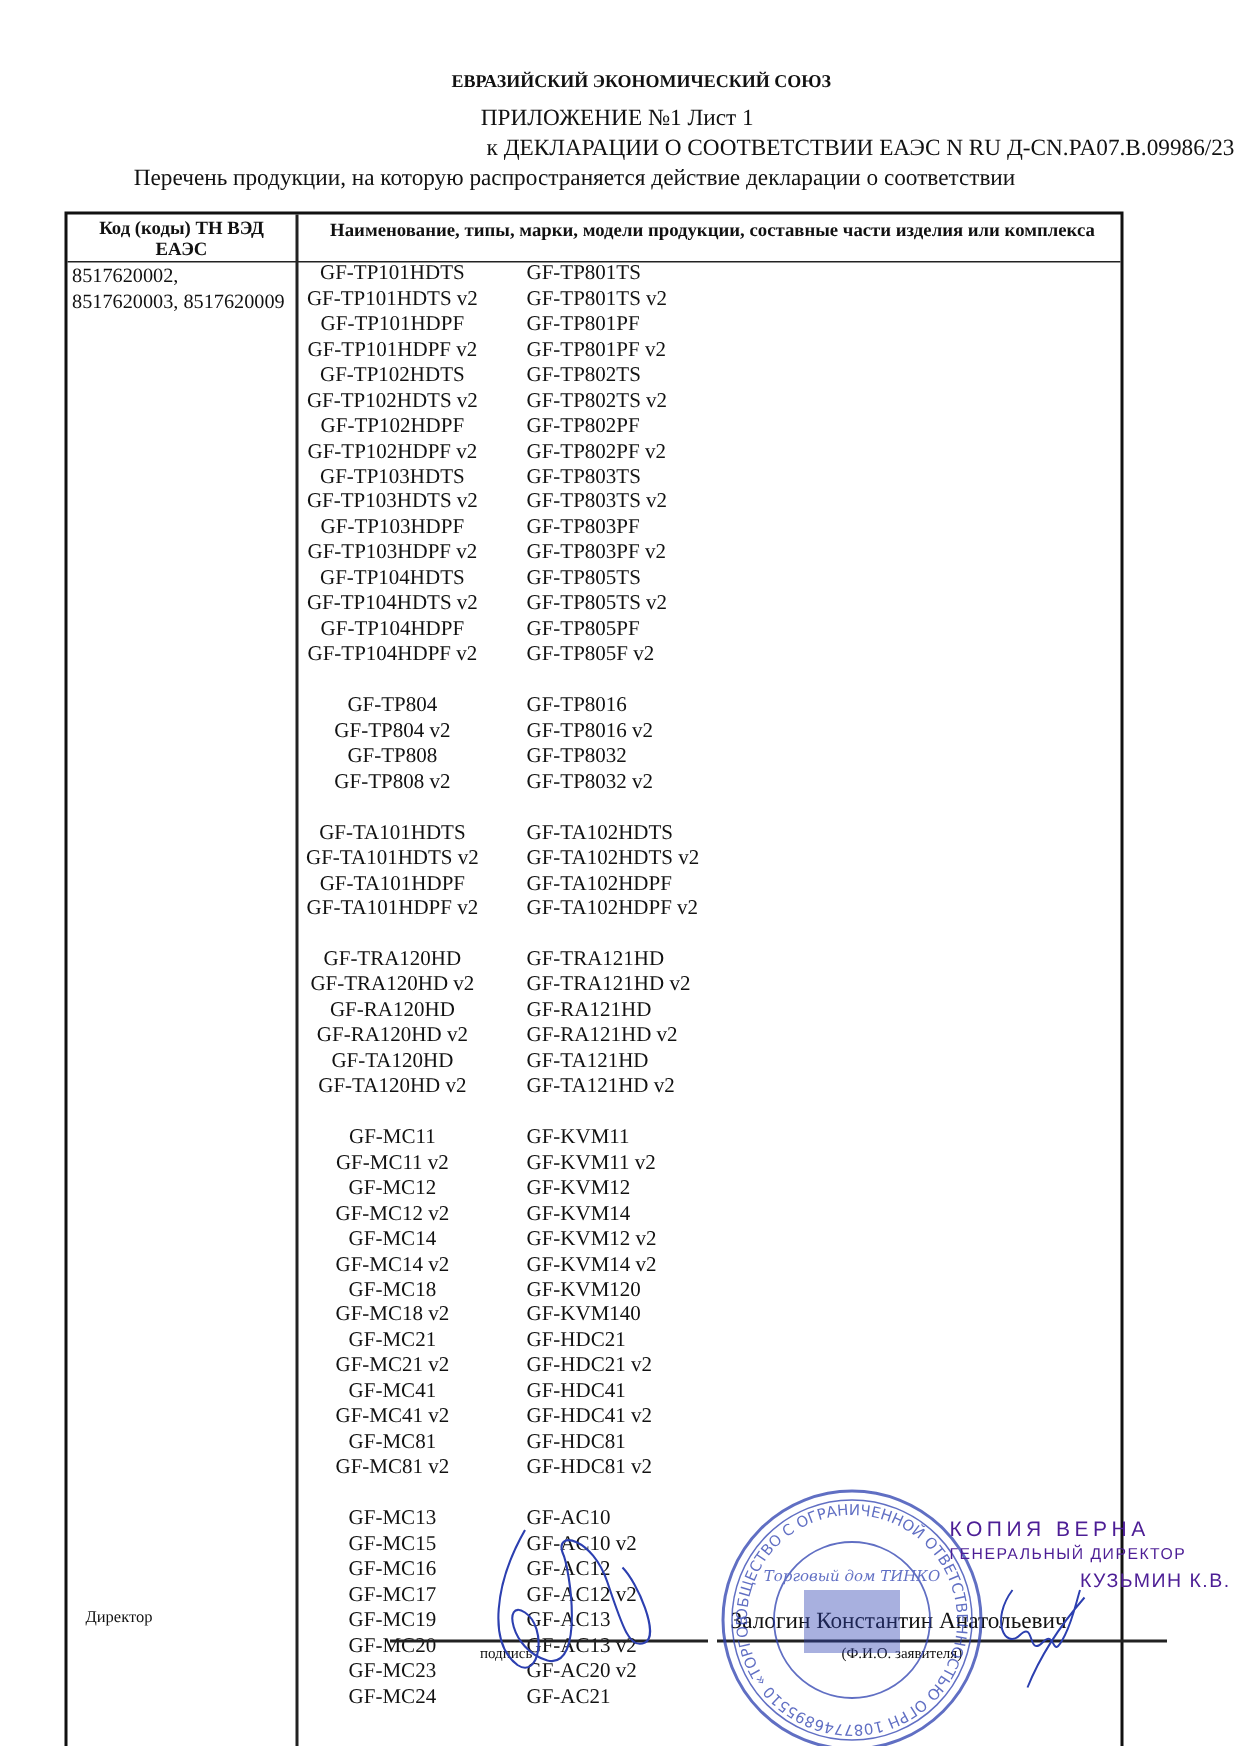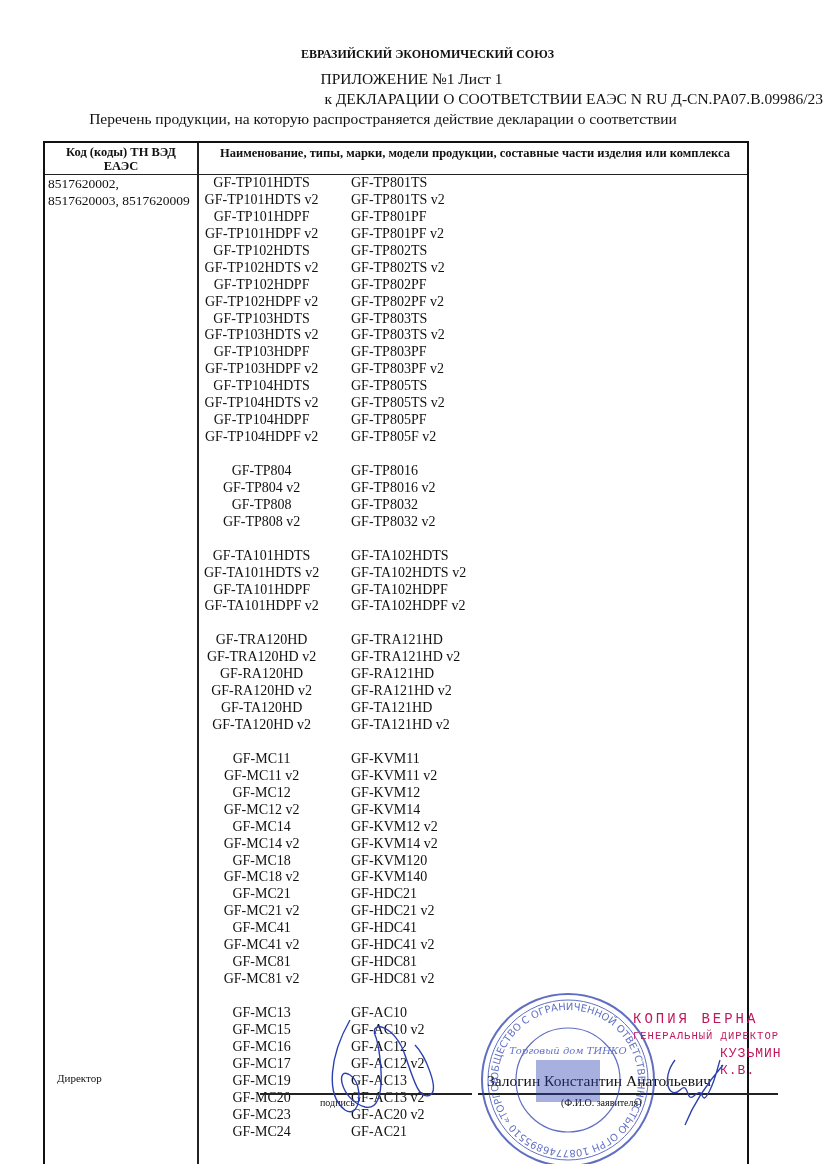--- a/index.html
+++ b/index.html
@@ -24,21 +24,21 @@
   .colB { left:306px; }
   .item { height:16.95px; white-space:nowrap; }
   .gap { height:16.95px; }
   .footer-role { position:absolute; left:57px; top:1072px; font-size:11px; }
   .sigline { position:absolute; left:260px; top:1093px; width:212px; height:1.5px; background:#222; }
   .siglabel { position:absolute; left:320px; top:1097px; font-size:10px; }
   .nameline { position:absolute; left:478px; top:1093px; width:300px; height:1.5px; background:#222; }
   .name { position:absolute; left:487px; top:1072px; font-size:15.5px; }
   .namelabel { position:absolute; left:561px; top:1097px; font-size:10px; }
   .stamp { position:absolute; left:478px; top:990px; width:180px; height:180px; opacity:.75; }
-  .copy { position:absolute; left:628px; top:1011px; color:#be185d; font-family:Liberation Mono, monospace;
+  .copy { position:absolute; left:628px; top:1011px; color:#4c1d95; font-family:Liberation Sans, sans-serif;
           font-size:13px; line-height:17px; letter-spacing:1px; }
   .copy .l1 { font-size:14px; letter-spacing:3px; margin-left:5px; }
   .copy .l2 { font-size:10.5px; margin-left:5px; }
   .copy .l3 { margin-left:92px; font-size:13px; }
   .sig1 { position:absolute; left:320px; top:1015px; width:130px; height:110px; }
   .sig2 { position:absolute; left:655px; top:1050px; width:70px; height:80px; }
 </style>
 </head>
 <body>
 

